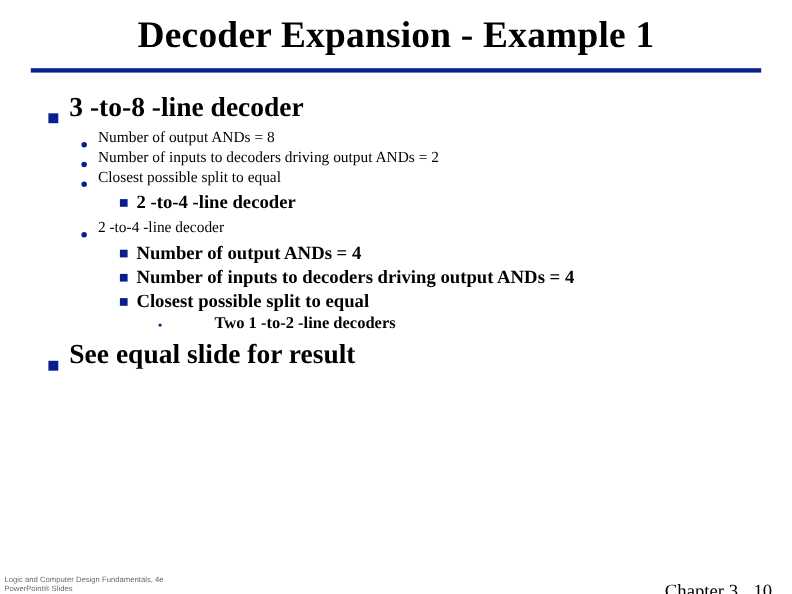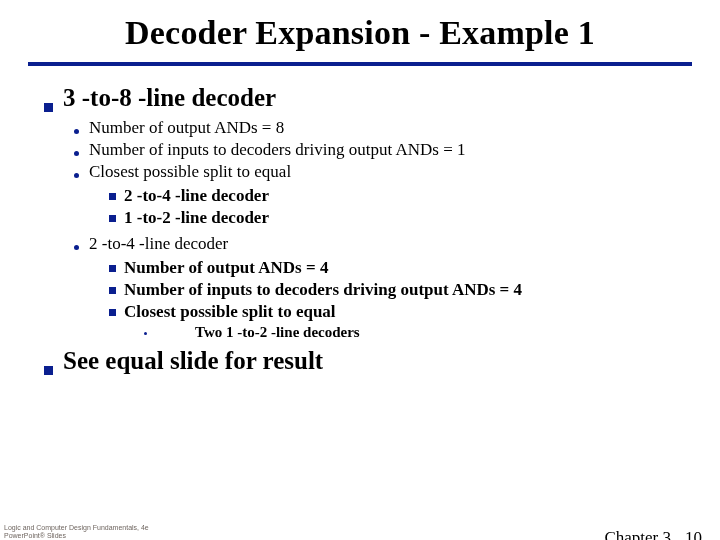--- a/index.html
+++ b/index.html
@@ -83,21 +83,21 @@
   .dot-sm {
     width: 3px;
     height: 3px;
     background: #0a1f8f;
     border-radius: 50%;
     margin-top: 8px;
     margin-right: 8px;
     flex: 0 0 auto;
   }
   .lvl2-text {
-    font-size: 17px;
+    font-size: 14px;
   }
   .lvl3 {
     margin-left: 35px;
     margin-top: 4px;
   }
   .lvl3-item {
     display: flex;
     align-items: flex-start;
     margin-top: 2px;
   }
@@ -157,36 +157,32 @@
 
       <div class="lvl2">
 
         <div class="lvl2-item">
           <div class="dot"></div>
           <div class="lvl2-text">Number of output ANDs = 8</div>
         </div>
 
         <div class="lvl2-item">
           <div class="dot"></div>
-          <div class="lvl2-text">Number of inputs to decoders driving output ANDs = 1</div>
+          <div class="lvl2-text">Number of inputs to decoders driving output ANDs = 2</div>
         </div>
 
         <div class="lvl2-item">
           <div class="dot"></div>
           <div class="lvl2-text">Closest possible split to equal</div>
         </div>
 
         <div class="lvl3">
           <div class="lvl3-item">
             <div class="sq-sm"></div>
             <div class="lvl3-text">2 -to-4 -line decoder</div>
-          </div>
-          <div class="lvl3-item">
-            <div class="sq-sm"></div>
-            <div class="lvl3-text">1 -to-2 -line decoder</div>
           </div>
         </div>
 
         <div class="lvl2-item" style="margin-top:6px;">
           <div class="dot"></div>
           <div class="lvl2-text">2 -to-4 -line decoder</div>
         </div>
 
         <div class="lvl3">
           <div class="lvl3-item">

